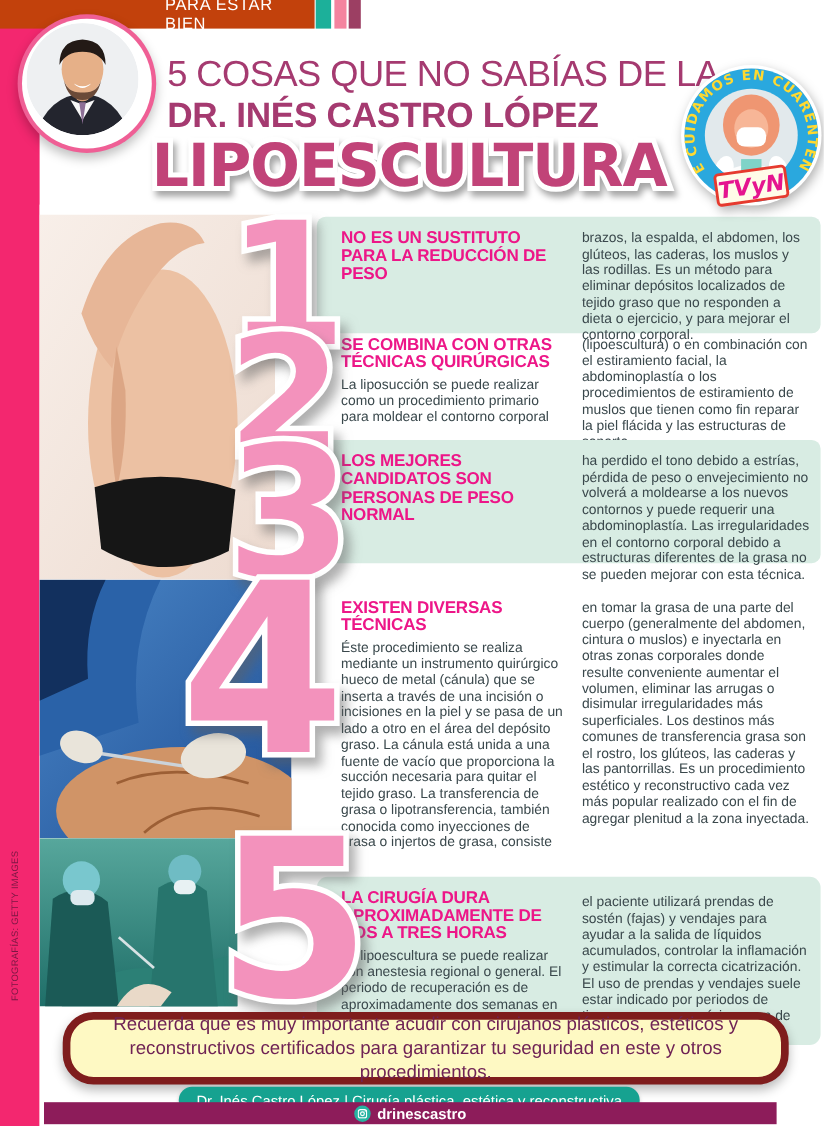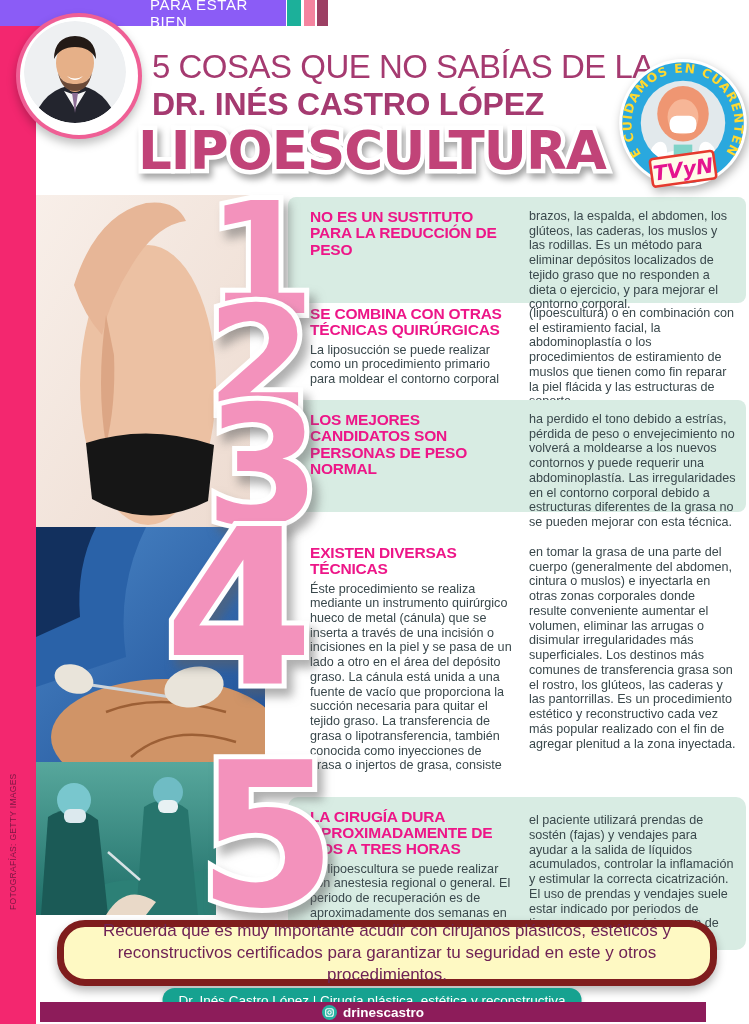--- a/index.html
+++ b/index.html
@@ -5,21 +5,21 @@
   html,body{margin:0;padding:0;background:#fff;}
   .page{position:relative;width:749px;height:1024px;background:#fff;overflow:hidden;
         font-family:"Liberation Sans",sans-serif;}
 
   
   .pink-block{position:absolute;left:0;top:0;width:152px;height:186px;background:#f3276f;}
   .left-strip{position:absolute;left:0;top:0;width:36px;height:1024px;background:#f3276f;}
   .card{position:absolute;left:36px;top:25px;right:0;bottom:0;background:#fff;border-top-left-radius:90px;}
 
   
-  .topbar{position:absolute;left:0;top:0;width:286px;height:26px;background:#8b5cf6;color:#fff;
+  .topbar{position:absolute;left:0;top:0;width:286px;height:26px;background:#c2410c;color:#fff;
           font-size:15px;letter-spacing:.6px;display:flex;align-items:center;z-index:6;}
   .kicker{margin-left:150px;}
   .stripe{position:absolute;top:0;height:26px;z-index:6;}
   .stripe.teal{left:287px;width:14px;background:#1cb09a;}
   .stripe.lightpink{left:304px;width:11px;background:#f4849f;}
   .stripe.maroon{left:317px;width:11px;background:#9c3f63;}
 
   .portrait{position:absolute;left:16px;top:13px;width:118px;height:118px;border-radius:50%;
             background:#ef5f95;padding:4px;box-shadow:0 5px 10px rgba(0,0,0,.25);z-index:8;}
   .portrait-inner{width:110px;height:110px;border-radius:50%;background:#fff;padding:4px;}

